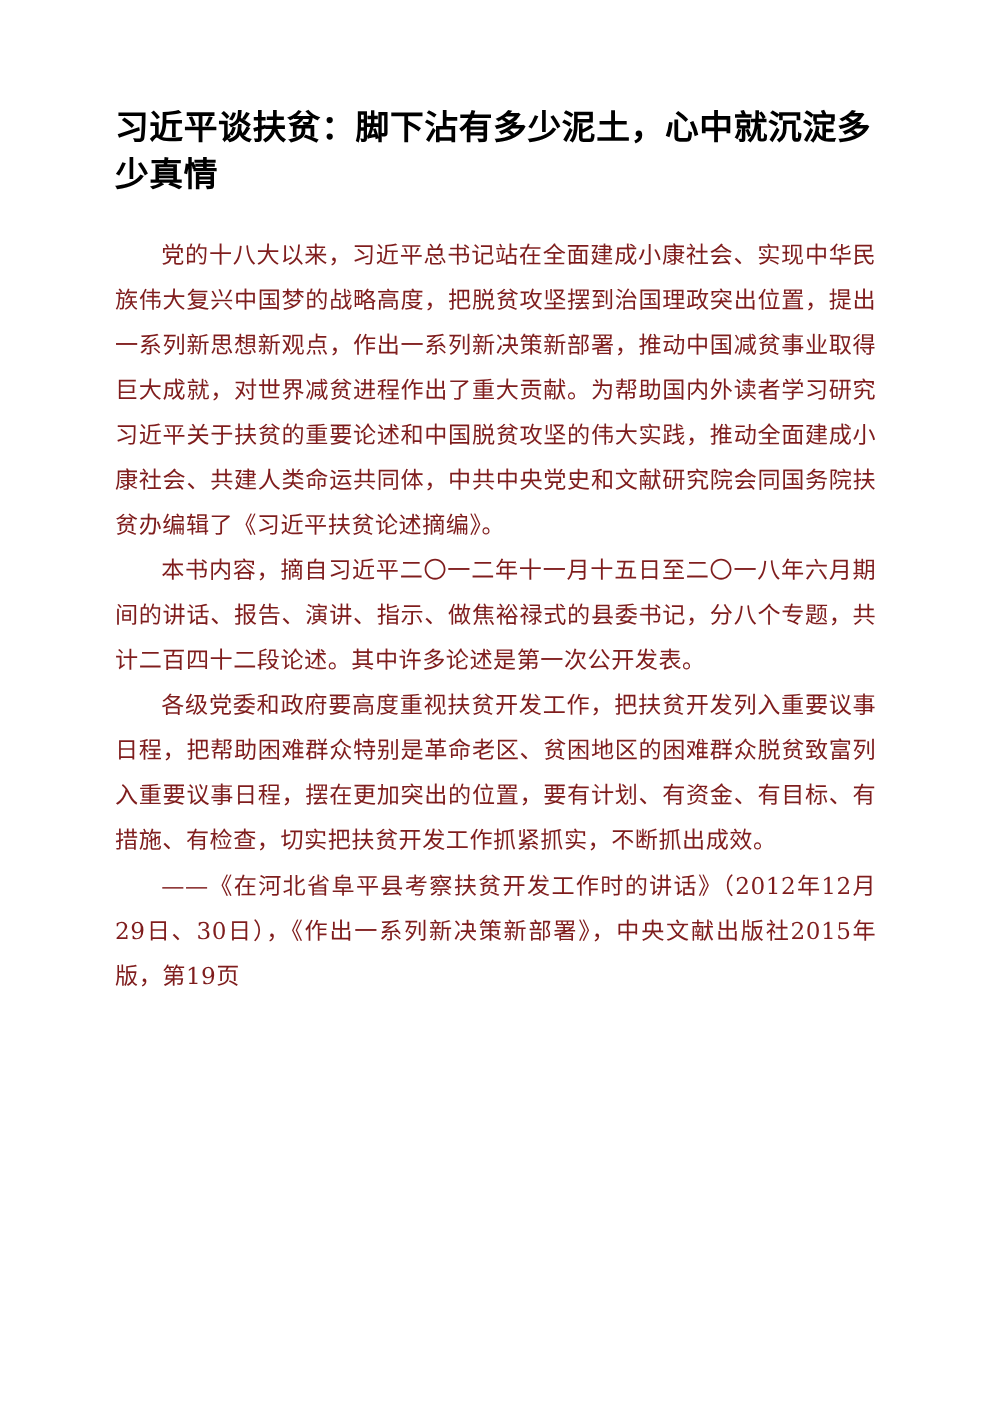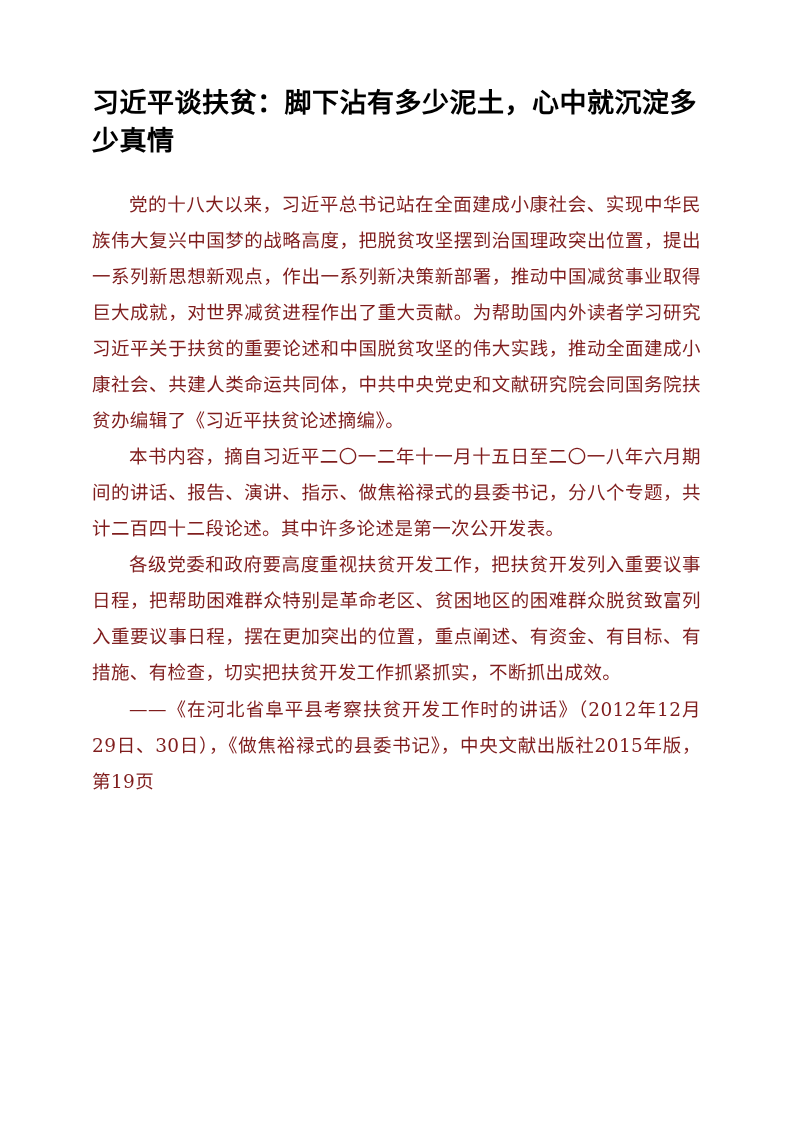--- a/index.html
+++ b/index.html
@@ -48,16 +48,16 @@
   }
 </style>
 </head>
 <body>
 
 <div class="page">
   <h1 class="doc-title">习近平谈扶贫：脚下沾有多少泥土，心中就沉淀多少真情</h1>
   <div class="doc-body">
     <p class="para">党的十八大以来，习近平总书记站在全面建成小康社会、实现中华民族伟大复兴中国梦的战略高度，把脱贫攻坚摆到治国理政突出位置，提出一系列新思想新观点，作出一系列新决策新部署，推动中国减贫事业取得巨大成就，对世界减贫进程作出了重大贡献。为帮助国内外读者学习研究习近平关于扶贫的重要论述和中国脱贫攻坚的伟大实践，推动全面建成小康社会、共建人类命运共同体，中共中央党史和文献研究院会同国务院扶贫办编辑了《习近平扶贫论述摘编》。</p>
     <p class="para">本书内容，摘自习近平二〇一二年十一月十五日至二〇一八年六月期间的讲话、报告、演讲、指示、做焦裕禄式的县委书记，分八个专题，共计二百四十二段论述。其中许多论述是第一次公开发表。</p>
-    <p class="para">各级党委和政府要高度重视扶贫开发工作，把扶贫开发列入重要议事日程，把帮助困难群众特别是革命老区、贫困地区的困难群众脱贫致富列入重要议事日程，摆在更加突出的位置，重点阐述、有资金、有目标、有措施、有检查，切实把扶贫开发工作抓紧抓实，不断抓出成效。</p>
-    <p class="para source">——《在河北省阜平县考察扶贫开发工作时的讲话》（2012年12月29日、30日），《做焦裕禄式的县委书记》，中央文献出版社2015年版，第19页</p>
+    <p class="para">各级党委和政府要高度重视扶贫开发工作，把扶贫开发列入重要议事日程，把帮助困难群众特别是革命老区、贫困地区的困难群众脱贫致富列入重要议事日程，摆在更加突出的位置，要有计划、有资金、有目标、有措施、有检查，切实把扶贫开发工作抓紧抓实，不断抓出成效。</p>
+    <p class="para source">——《在河北省阜平县考察扶贫开发工作时的讲话》（2012年12月29日、30日），《作出一系列新决策新部署》，中央文献出版社2015年版，第19页</p>
   </div>
 </div>
 
 </body></html>

